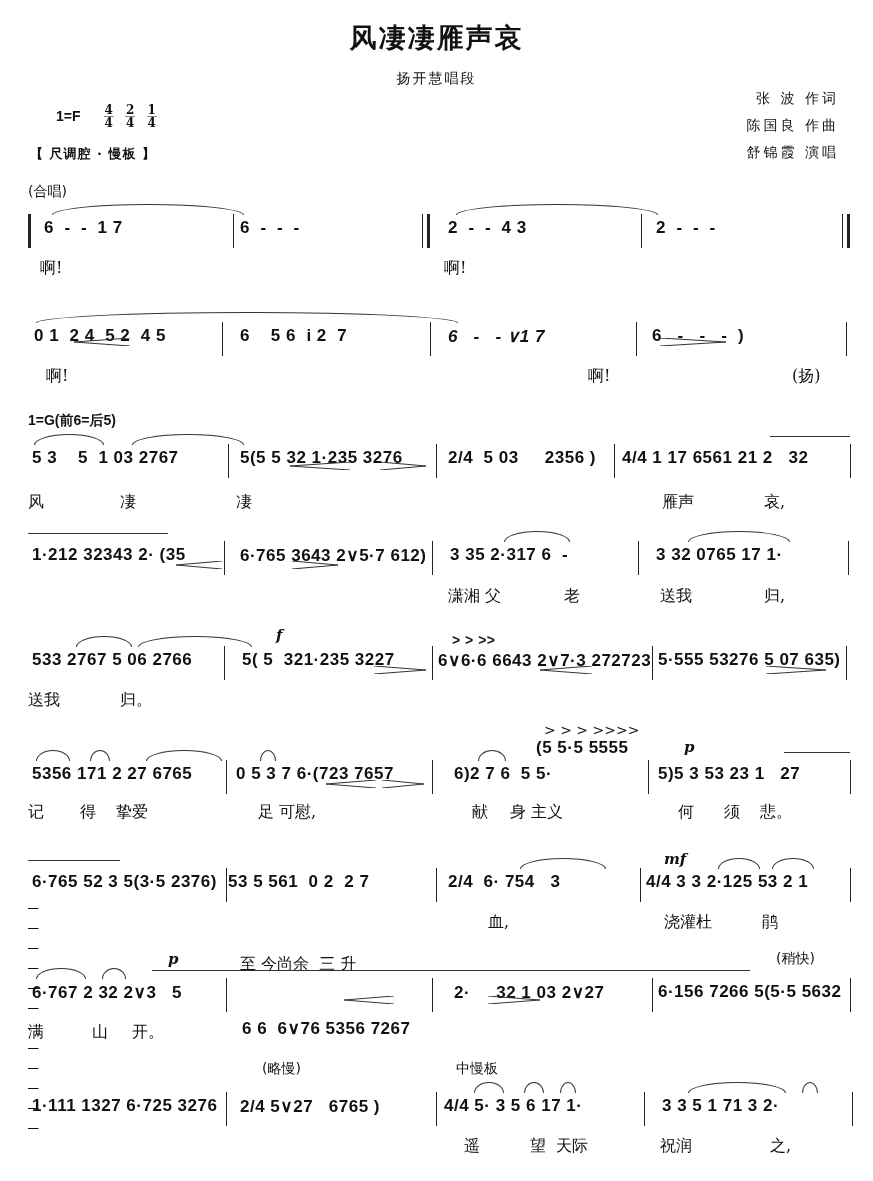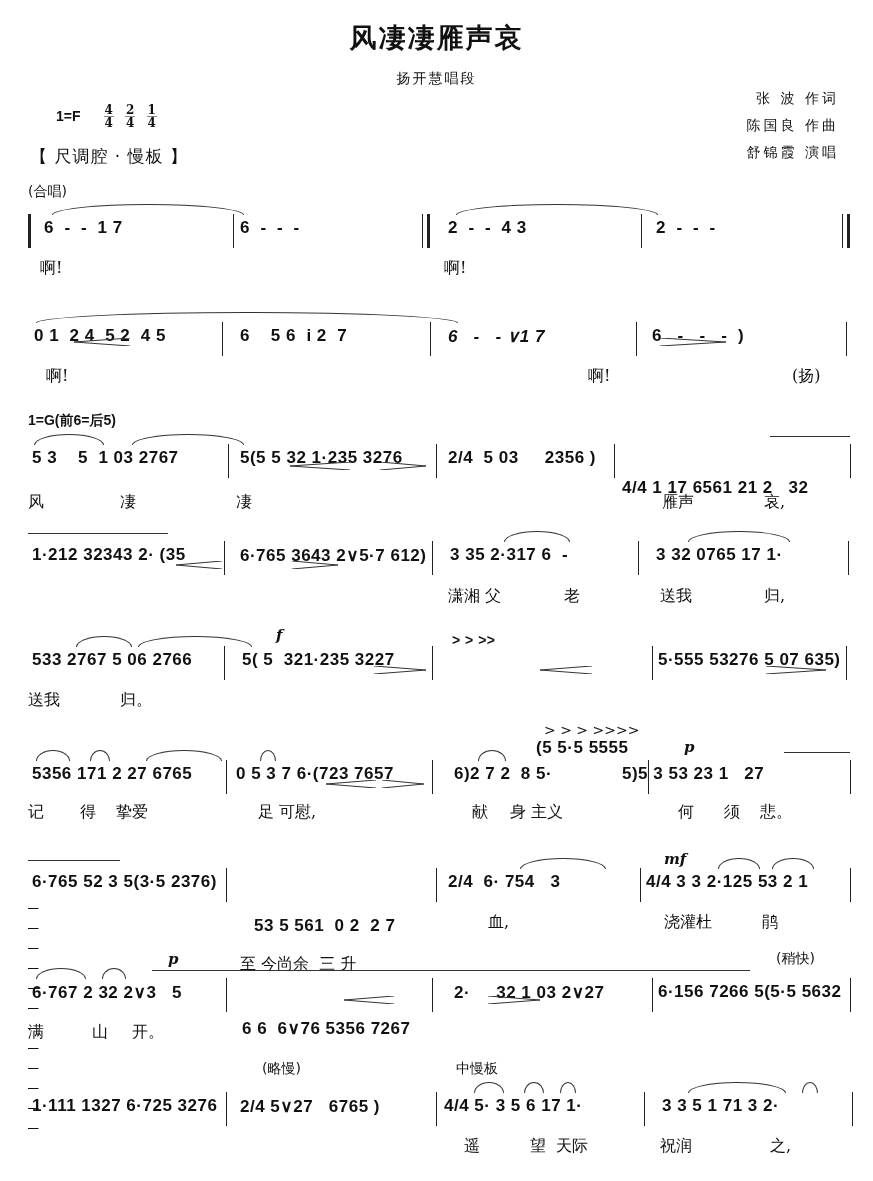--- a/index.html
+++ b/index.html
@@ -10,21 +10,21 @@
            font-family: "DejaVu Serif", "Liberation Serif", serif;
            font-size: 27px; font-weight: bold; letter-spacing: 2px; }
   .subtitle { left: 0; width: 873px; top: 70px; text-align: center;
               font-size: 14px; letter-spacing: 2px; }
   .credit { font-size: 14px; letter-spacing: 3px; right: 34px; text-align: right; }
   .key { font-family: "Liberation Sans", sans-serif; font-size: 14px; font-weight: bold; }
   .timesig { display: inline-flex; flex-direction: column; align-items: center;
              font-family: "DejaVu Serif", serif; font-weight: bold; font-size: 12px;
              line-height: 12px; margin-right: 6px; vertical-align: middle; }
   .timesig .n { border-bottom: 1px solid #888; padding: 0 1px; }
-  .mode { font-size: 17px; font-weight: normal; letter-spacing: 1px; }
+  .mode { font-size: 13px; font-weight: bold; letter-spacing: 1px; }
   .staff { left: 28px; width: 822px; height: 28px; }
   .notes { font-family: "Liberation Sans", sans-serif; font-weight: bold;
            font-size: 17px; white-space: pre; letter-spacing: 0.5px; }
   .seg { position: absolute; top: 0; white-space: pre; }
   .bar { position: absolute; top: -4px; width: 1px; height: 34px; background: #222; }
   .bar.thick { width: 3px; }
   .bar.double { width: 4px; border-left: 1px solid #222; border-right: 3px solid #222; background: none; }
   .lyric { font-size: 16px; font-family: "DejaVu Serif", serif; white-space: pre; }
   .anno { font-size: 14px; white-space: pre; }
   .dyn { font-family: "DejaVu Serif", serif; font-style: italic; font-weight: bold; font-size: 15px; }
@@ -113,21 +113,21 @@
 <div class="abs lyric" style="left:792px; top:366px;">(扬)</div>
 
 <div class="abs key" style="left:28px; top:412px;">1=G(前6=后5)</div>
 <div class="abs staff notes" style="top:448px;">
   <div class="seg" style="left:4px;">5 3    5  1 03 2767</div>
   <div class="bar" style="left:200px;"></div>
   <div class="seg" style="left:212px;">5(5 5 32 1·235 3276</div>
   <div class="bar" style="left:408px;"></div>
   <div class="seg" style="left:420px;">2/4  5 03     2356 )</div>
   <div class="bar" style="left:586px;"></div>
-  <div class="seg" style="left:594px;margin-top:30px;">4/4 1 17 6561 21 2   32</div>
+  <div class="seg" style="left:594px;">4/4 1 17 6561 21 2   32</div>
   <div class="bar" style="left:822px;"></div>
   <div class="slur" style="left:6px; top:-14px; width:68px;"></div>
   <div class="slur" style="left:104px; top:-14px; width:110px;"></div>
   <div class="tie-line" style="left:742px; top:-12px; width:80px;"></div>
   <div class="hairpin" style="left:262px; top:-26px;">
     <svg width="60" height="8">
         <polyline points="60,0 0,4 60,8" fill="none" stroke="#333" stroke-width="1"></polyline>
       </svg>
   </div>
   <div class="hairpin" style="left:352px; top:-26px;">
@@ -169,20 +169,21 @@
 <div class="abs lyric" style="left:564px; top:586px;">老</div>
 <div class="abs lyric" style="left:660px; top:586px;">送我</div>
 <div class="abs lyric" style="left:764px; top:586px;">归,</div>
 
 <div class="abs dyn" style="left:276px; top:626px;">f</div>
 <div class="abs staff notes" style="top:650px;">
   <div class="seg" style="left:4px;">533 2767 5 06 2766</div>
   <div class="bar" style="left:196px;"></div>
   <div class="seg" style="left:214px;">5( 5  321·235 3227</div>
   <div class="bar" style="left:404px;"></div>
+  <div class="seg" style="left:410px;">6∨6·6 6643 2∨7·3 272723</div>
   <div class="bar" style="left:624px;"></div>
   <div class="seg" style="left:630px;">5·555 53276 5 07 635)</div>
   <div class="bar" style="left:818px;"></div>
   <div class="abs anno" style="left:424px; top:-18px;">&gt; &gt; &gt;&gt;</div>
   <div class="slur" style="left:48px; top:-14px; width:54px;"></div>
   <div class="slur" style="left:110px; top:-14px; width:112px;"></div>
   <div class="hairpin" style="left:346px; top:-24px;">
     <svg width="52" height="8">
         <polyline points="0,0 52,4 0,8" fill="none" stroke="#333" stroke-width="1"></polyline>
       </svg>
@@ -202,23 +203,23 @@
 <div class="abs lyric" style="left:120px; top:690px;">归。</div>
 
 <div class="abs anno" style="left:544px; top:722px;">&gt; &gt; &gt; &gt;&gt;&gt;&gt;</div>
 <div class="abs notes" style="left:536px; top:738px;">(5 5·5 5555</div>
 <div class="abs dyn" style="left:684px; top:738px;">p</div>
 <div class="abs staff notes" style="top:764px;">
   <div class="seg" style="left:4px;">5356 171 2 27 6765</div>
   <div class="bar" style="left:198px;"></div>
   <div class="seg" style="left:208px;">0 5 3 7 6·(723 7657</div>
   <div class="bar" style="left:404px;"></div>
-  <div class="seg" style="left:426px;">6)2 7 2  8 5·</div>
+  <div class="seg" style="left:426px;">6)2 7 6  5 5·</div>
   <div class="bar" style="left:620px;"></div>
-  <div class="seg" style="left:594px;">5)5 3 53 23 1   27</div>
+  <div class="seg" style="left:630px;">5)5 3 53 23 1   27</div>
   <div class="bar" style="left:822px;"></div>
   <div class="slur" style="left:8px; top:-14px; width:32px;"></div>
   <div class="slur" style="left:62px; top:-14px; width:18px;"></div>
   <div class="slur" style="left:118px; top:-14px; width:74px;"></div>
   <div class="slur" style="left:232px; top:-14px; width:14px;"></div>
   <div class="slur" style="left:450px; top:-14px; width:26px;"></div>
   <div class="tie-line" style="left:756px; top:-12px; width:66px;"></div>
   <div class="hairpin" style="left:298px; top:-24px;">
     <svg width="50" height="8">
         <polyline points="50,0 0,4 50,8" fill="none" stroke="#333" stroke-width="1"></polyline>
@@ -237,21 +238,21 @@
 <div class="abs lyric" style="left:472px; top:802px;">献</div>
 <div class="abs lyric" style="left:510px; top:802px;">身 主义</div>
 <div class="abs lyric" style="left:678px; top:802px;">何</div>
 <div class="abs lyric" style="left:724px; top:802px;">须</div>
 <div class="abs lyric" style="left:760px; top:802px;">悲。</div>
 
 <div class="abs dyn" style="left:664px; top:850px;">mf</div>
 <div class="abs staff notes" style="top:872px;text-decoration:underline;">
   <div class="seg" style="left:4px;">6·765 52 3 5(3·5 2376)</div>
   <div class="bar" style="left:198px;"></div>
-  <div class="seg" style="left:226px;margin-top:44px;">53 5 561  0 2  2 7</div>
+  <div class="seg" style="left:200px;">53 5 561  0 2  2 7</div>
   <div class="bar" style="left:408px;"></div>
   <div class="seg" style="left:420px;">2/4  6· 754   3</div>
   <div class="bar" style="left:612px;"></div>
   <div class="seg" style="left:618px;">4/4 3 3 2·125 53 2 1</div>
   <div class="bar" style="left:822px;"></div>
   <div class="tie-line" style="left:0; top:-12px; width:92px;"></div>
   <div class="slur" style="left:492px; top:-14px; width:84px;"></div>
   <div class="slur" style="left:690px; top:-14px; width:40px;"></div>
   <div class="slur" style="left:744px; top:-14px; width:40px;"></div>
 </div>

